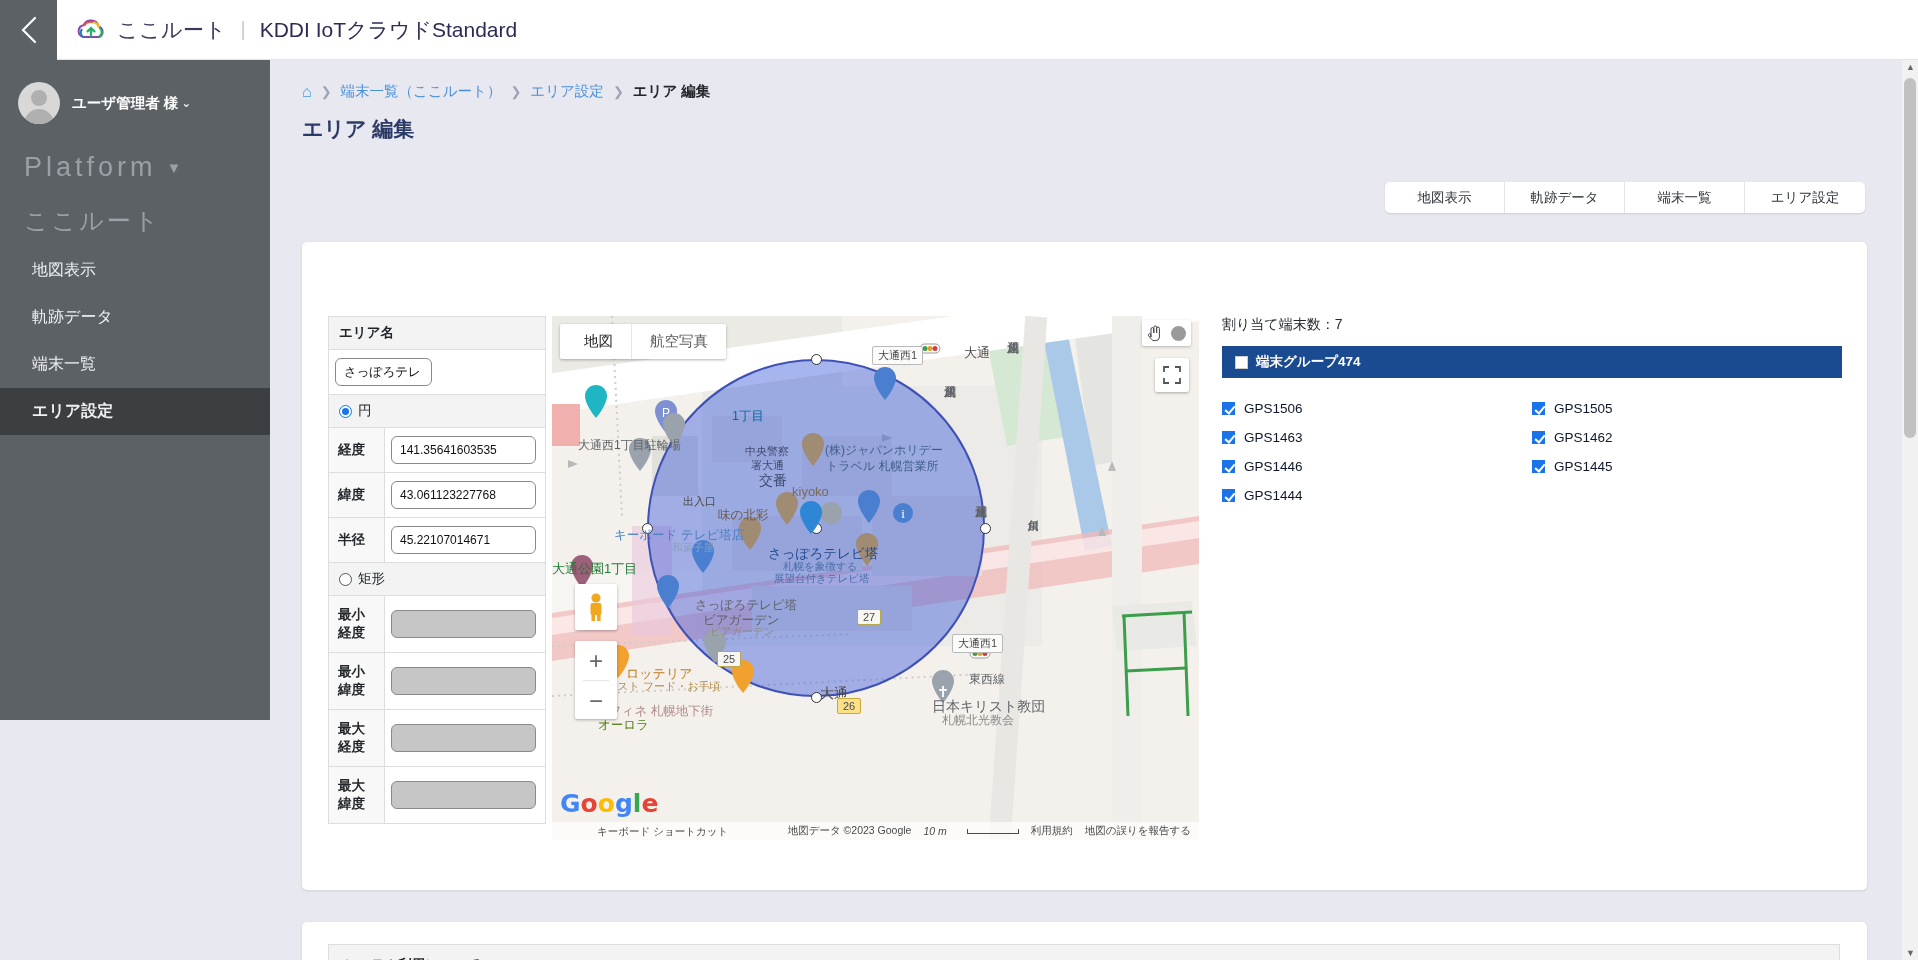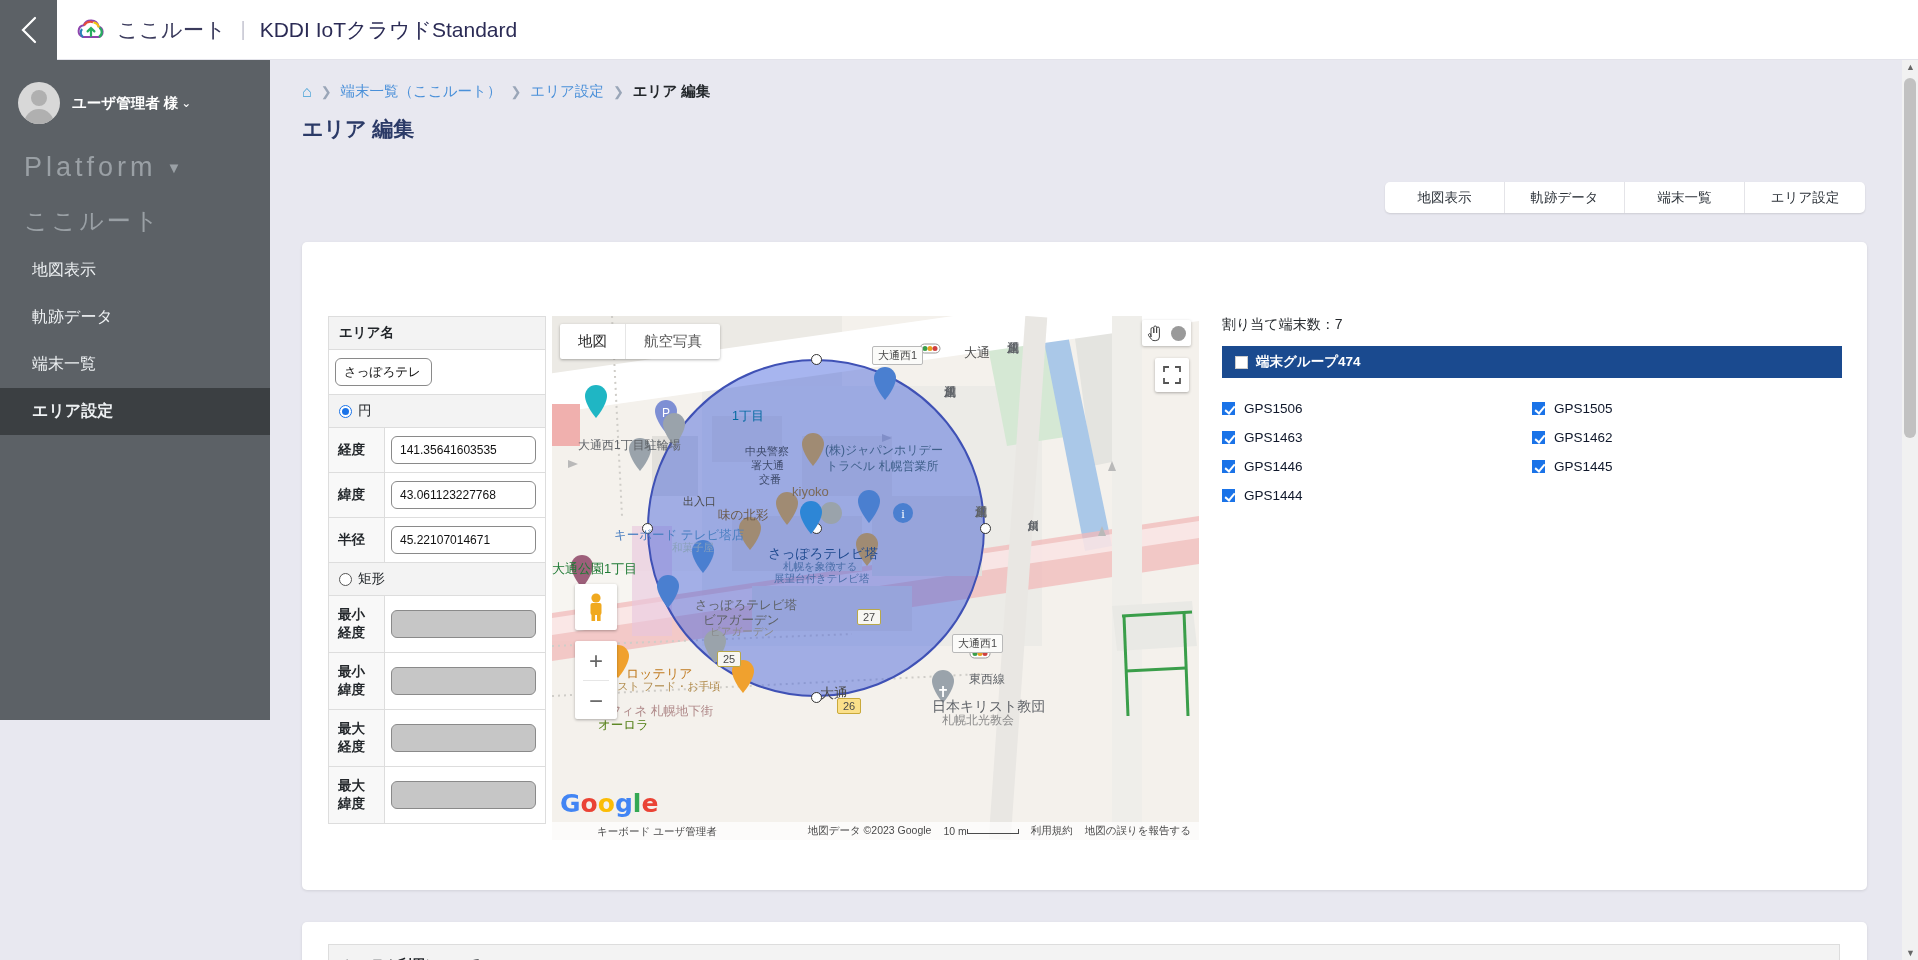--- a/index.html
+++ b/index.html
@@ -130,21 +130,21 @@
   
   #map {
     position:absolute; left: 250px; top: 74px; width: 647px; height: 524px;
     overflow:hidden; background:#f2efe9;
   }
   #mapcanvas { position:absolute; inset:0; }
   .mlabel { position:absolute; white-space:nowrap; pointer-events:none; }
 
   #maptypebar {
     position:absolute; left: 8px; top: 8px; display:flex; background:#fff;
-    border-radius: 2px; box-shadow: 0 1px 3px rgba(0,0,0,.3); overflow:hidden; z-index: 30;
+    border-radius: 2px; box-shadow: 0 1px 3px rgba(0,0,0,.3); overflow:hidden; z-index: 30; padding-left: 6px;
   }
   .mtbtn { padding: 8px 18px; font-size: 14.5px; color:#5b5b5b; cursor:pointer; }
   .mtbtn.sel { color:#222; border-right: 1px solid #e6e6e6; }
 
   #fsbtn {
     position:absolute; right: 10px; top: 42px; width: 34px; height: 34px;
     background:#fff; border-radius:2px; box-shadow:0 1px 3px rgba(0,0,0,.3);
     display:flex; align-items:center; justify-content:center; z-index:30; cursor:pointer;
   }
   #panctl {
@@ -167,21 +167,21 @@
   .zsep { height:1px; background:#e6e6e6; margin: 0 8px; }
   #gcredit { position:absolute; left: 8px; bottom: 22px; z-index: 25; font-size: 0;}
   .gl { font-size: 25px; font-weight:700; font-family:"DejaVu Sans", sans-serif; }
   #mapfooter {
     position:absolute; left:0; bottom:0; width:100%; height: 18px;
     display:flex; align-items:center; justify-content:flex-end; gap: 12px;
     font-size: 10.5px; color:#4a4a4a; padding-right: 8px; z-index: 25;
     background: rgba(255,255,255,.72);
   }
   #kbshort { position:absolute; left: 45px; bottom: 1px; font-size: 10.5px; color:#4a4a4a; z-index:26;}
-  .scalebar { display:inline-flex; align-items:center; gap:0; }
+  .scalebar { display:inline-flex; align-items:center; gap:20px;font-style:italic; }
   .scalebar .bar { width:52px; height:5px; border:1px solid #4a4a4a; border-top:none; }
 
   
   #circ {
     position:absolute; left: 95px; top: 43px; width: 338px; height: 338px;
     border-radius:50%; background: rgba(60,92,220,.45); border: 2px solid #3f51b5;
     z-index: 20;
   }
   .handle {
     position:absolute; width:11px; height:11px; border-radius:50%; background:#fff;
@@ -459,21 +459,21 @@
         <g fill="#f0a12e">
           <circle cx="288" cy="382" r="0"></circle>
         </g>
       </svg>
 
       <div id="maplabels">
           <div class="mlabel" style="left: 26px; top: 121px; font-size: 12px; color: rgb(95, 99, 104); z-index: 24;">大通西1丁目駐輪場</div>
           <div class="mlabel" style="left: 180px; top: 92px; font-size: 12.5px; color: #0369a1; z-index: 24;">1丁目</div>
           <div class="mlabel" style="left: 193px; top: 128px; font-size: 11px; color: rgb(62, 74, 107); z-index: 24;">中央警察</div>
           <div class="mlabel" style="left: 199px; top: 142px; font-size: 11px; color: rgb(62, 74, 107); z-index: 24;">署大通</div>
-          <div class="mlabel" style="left: 207px; top: 156px; font-size: 11px; color: rgb(62, 74, 107); z-index: 24;">交番</div>
+          <div class="mlabel" style="left: 207px; top: 156px; font-size: 14px; color: rgb(62, 74, 107); z-index: 24;">交番</div>
           <div class="mlabel" style="left: 273px; top: 126px; font-size: 12px; color: rgb(62, 95, 138); z-index: 24;">(株)ジャパンホリデー</div>
           <div class="mlabel" style="left: 274px; top: 142px; font-size: 12px; color: rgb(62, 95, 138); z-index: 24;">トラベル 札幌営業所</div>
           <div class="mlabel" style="left: 240px; top: 168px; font-size: 13px; color: rgb(123, 106, 90); z-index: 24;">kiyoko</div>
           <div class="mlabel" style="left: 131px; top: 178px; font-size: 11px; color: rgb(74, 74, 74); z-index: 24;">出入口</div>
           <div class="mlabel" style="left: 166px; top: 191px; font-size: 12.5px; color: rgb(107, 90, 74); z-index: 24;">味の北彩</div>
           <div class="mlabel" style="left: 62px; top: 211px; font-size: 12.5px; color: rgb(74, 127, 193); z-index: 24;">キーボード テレビ塔店</div>
           <div class="mlabel" style="left: 120px; top: 225px; font-size: 10.5px; color: rgb(138, 160, 187); z-index: 24;">和菓子屋</div>
           <div class="mlabel" style="left: 0px; top: 244px; font-size: 13px; color: rgb(30, 122, 52); z-index: 24;">大通公園1丁目</div>
           <div class="mlabel" style="left: 216px; top: 229px; font-size: 13.5px; color: rgb(31, 74, 143); z-index: 24;">さっぽろテレビ塔</div>
           <div class="mlabel" style="left: 231px; top: 244px; font-size: 10.5px; color: rgb(74, 110, 168); z-index: 24;">札幌を象徴する</div>
@@ -546,21 +546,21 @@
       <div id="zoomctl">
         <div class="zbtn">+</div>
         <div class="zsep"></div>
         <div class="zbtn">−</div>
       </div>
 
       <div id="gcredit">
         <span class="gl" style="color:#4285F4">G</span><span class="gl" style="color:#EA4335">o</span><span class="gl" style="color:#FBBC05">o</span><span class="gl" style="color:#4285F4">g</span><span class="gl" style="color:#34A853">l</span><span class="gl" style="color:#EA4335">e</span>
       </div>
 
-      <div id="kbshort">キーボード ユーザ管理者</div>
+      <div id="kbshort">キーボード ショートカット</div>
 
       <div id="mapfooter">
         <span>地図データ ©2023 Google</span>
         <span class="scalebar">
           <span>10 m</span>
           <span class="bar"></span>
         </span>
         <span>利用規約</span>
         <span>地図の誤りを報告する</span>
       </div>

